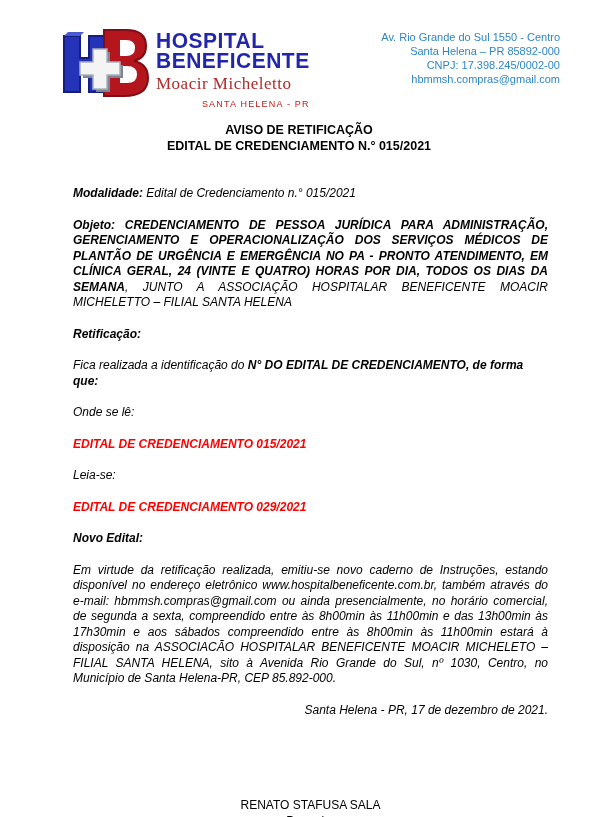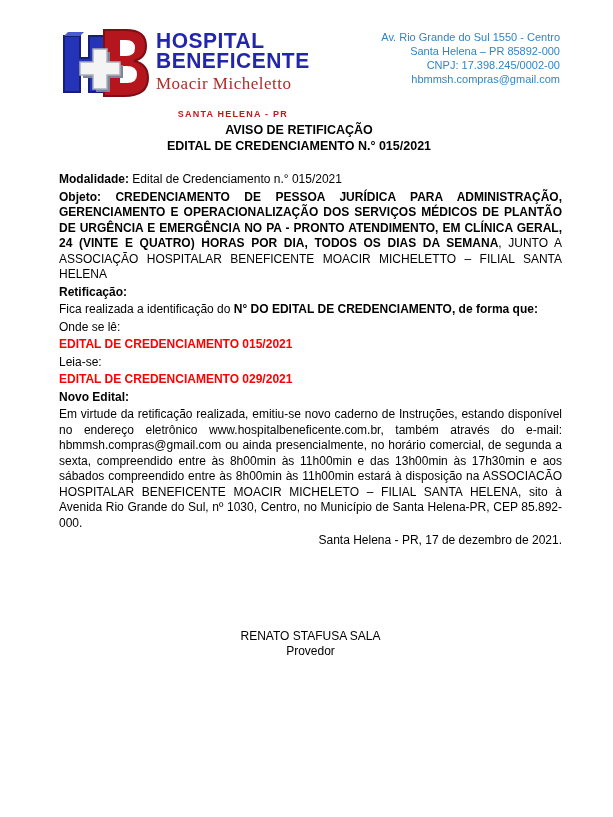--- a/index.html
+++ b/index.html
@@ -17,38 +17,38 @@
   .logo-text{margin-left:4px;padding-top:6px;line-height:1;}
   .logo-line1,.logo-line2{
     font-weight:bold;color:#2226a8;font-size:21px;line-height:20px;
     letter-spacing:0.5px;transform:scaleY(1.05);transform-origin:left top;
   }
   .logo-line3{
     font-family:Liberation Serif, serif;
     color:#b22a2a;font-size:17px;line-height:19px;margin-top:4px;letter-spacing:0.5px;
   }
   .logo-line4{
-    color:#c01a1a;font-weight:bold;font-size:9px;letter-spacing:1.2px;
-    text-align:center;margin-top:17px;
+    color:#c01a1a;font-weight:normal;font-size:9px;letter-spacing:1.2px;
+    text-align:right;margin-top:7px;
   }
   .contact{
     position:absolute;top:30px;right:22px;
     text-align:right;color:#2e86c8;font-size:11px;line-height:14px;
   }
   
   .doc-title{
     position:absolute;top:122px;left:16px;right:0;
     text-align:center;font-weight:bold;font-size:12.5px;line-height:16px;
   }
   
   .content{
     position:absolute;top:170px;left:57px;width:507px;
     font-size:12px;line-height:15.5px;
   }
-  .content p{margin:2px;}
+  .content p{margin:16px;font-style:italic;}
   .b{font-weight:bold;}
   .jp{text-align:justify;}
   .red{color:#ff0000;font-weight:bold;}
   .mt-sm{margin-top:8px;}
   .mt-md{margin-top:13px;}
   .mt-lg{margin-top:16px;}
   .mt-xl{margin-top:20px;}
   .date-line{margin-top:25px;text-align:right;}
   .signature{margin-top:80px;text-align:center;}
 </style>

